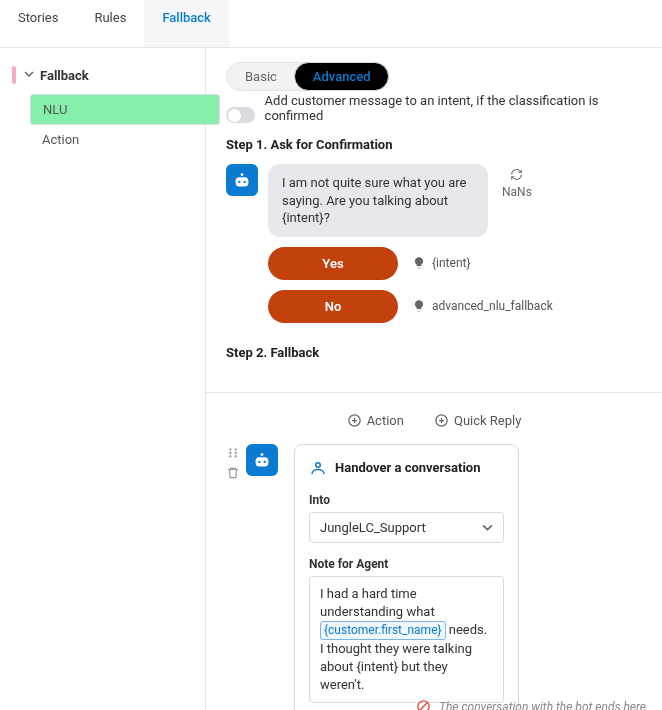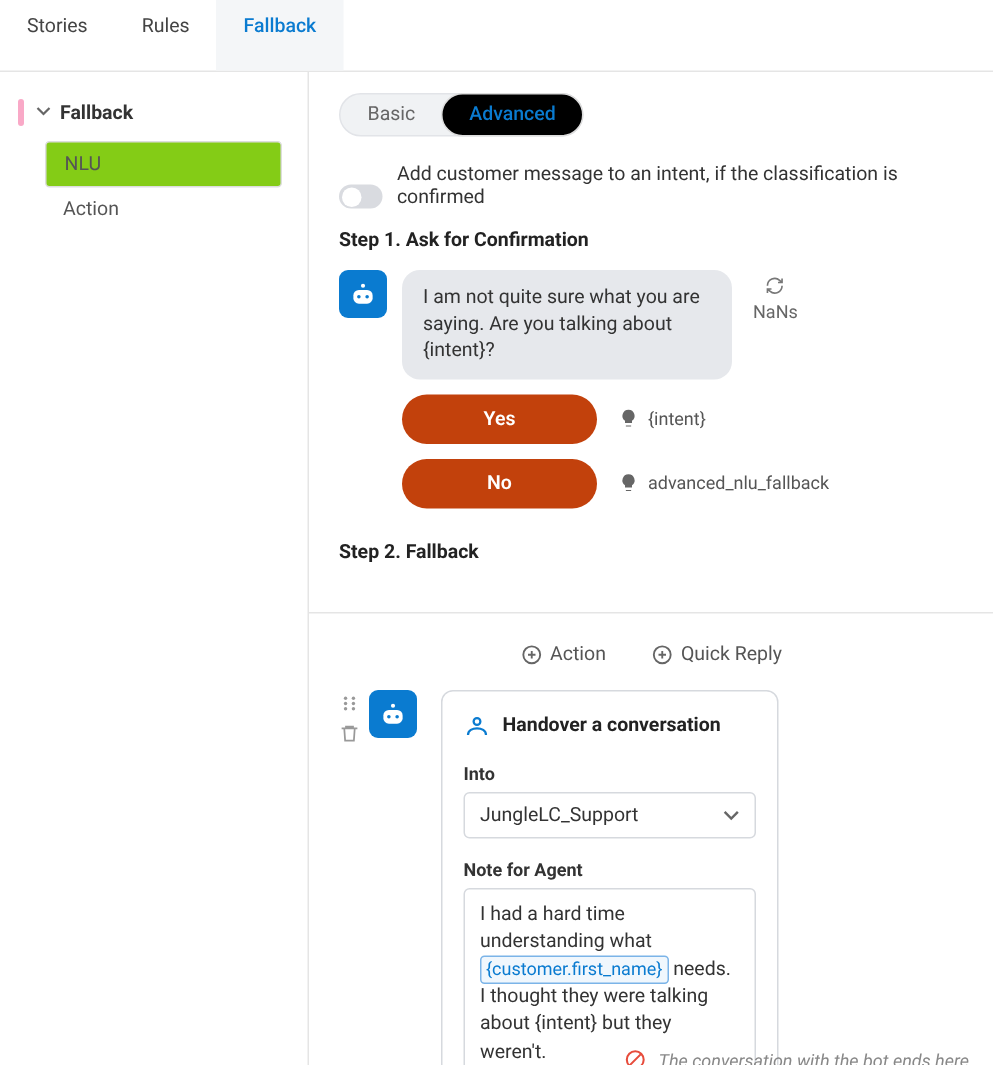--- a/index.html
+++ b/index.html
@@ -10,29 +10,29 @@
 .tab.active { color: #0a7bd0; background: #f4f6f8; font-weight: 500; }
 
 .main { display: flex; height: calc(100% - 36px); }
 
 .sidebar { width: 206px; border-right: 1px solid #e5e5e5; padding-top: 14px; }
 .side-header { display: flex; align-items: center; font-weight: 700; font-size: 13px; color: #333; padding: 4px 12px; }
 .side-marker { width: 4px; height: 18px; background: #f9a9c7; border-radius: 2px; margin-right: 8px; }
 .side-chevron { margin-right: 6px; font-size: 10px; color: #666; }
 .side-items { margin: 6px 0 0 30px; }
 .side-item { display: block; padding: 7px 12px; font-size: 13px; color: #555; cursor: pointer; border-radius: 3px; }
-.side-item.active { background: #84cc16; border: 1px solid #ddd; width: 158px; }
+.side-item.active { background: #86efac; border: 1px solid #ddd; width: 190px; }
 
 .content { flex: 1; overflow: hidden; position: relative; }
 .content-inner { height: 100%; overflow-y: auto; }
 
 .section-a { padding: 14px 20px 20px; border-bottom: 1px solid #e5e5e5; }
 .section-b { padding: 14px 20px 0; }
 
-.mode-toggle { display: inline-flex; background: #f0f2f4; border: 1px solid #e2e4e8; border-radius: 20px; margin-bottom: 18px; }
+.mode-toggle { display: inline-flex; background: #f0f2f4; border: 1px solid #e2e4e8; border-radius: 20px; margin-bottom: 2px; }
 .mode-opt { padding: 6px 18px; font-size: 13px; color: #666; cursor: pointer; border-radius: 20px; }
 .mode-opt.active { background: #000000; color: #0a7bd0; font-weight: 500; border: 1px solid #ddd; margin: -1px; }
 
 .toggle-row { display: flex; align-items: flex-end; margin-bottom: 14px; }
 .switch { width: 30px; height: 16px; background: #d9dbe0; border-radius: 10px; position: relative; cursor: pointer; margin-right: 10px; }
 .switch-knob { width: 13px; height: 13px; background: #fff; border-radius: 50%; position: absolute; top: 1.5px; left: 2px; }
 
 .step-title { font-size: 13px; font-weight: 700; margin: 8px 0 12px; color: #222; }
 
 .row { display: flex; align-items: flex-start; margin-bottom: 10px; }

